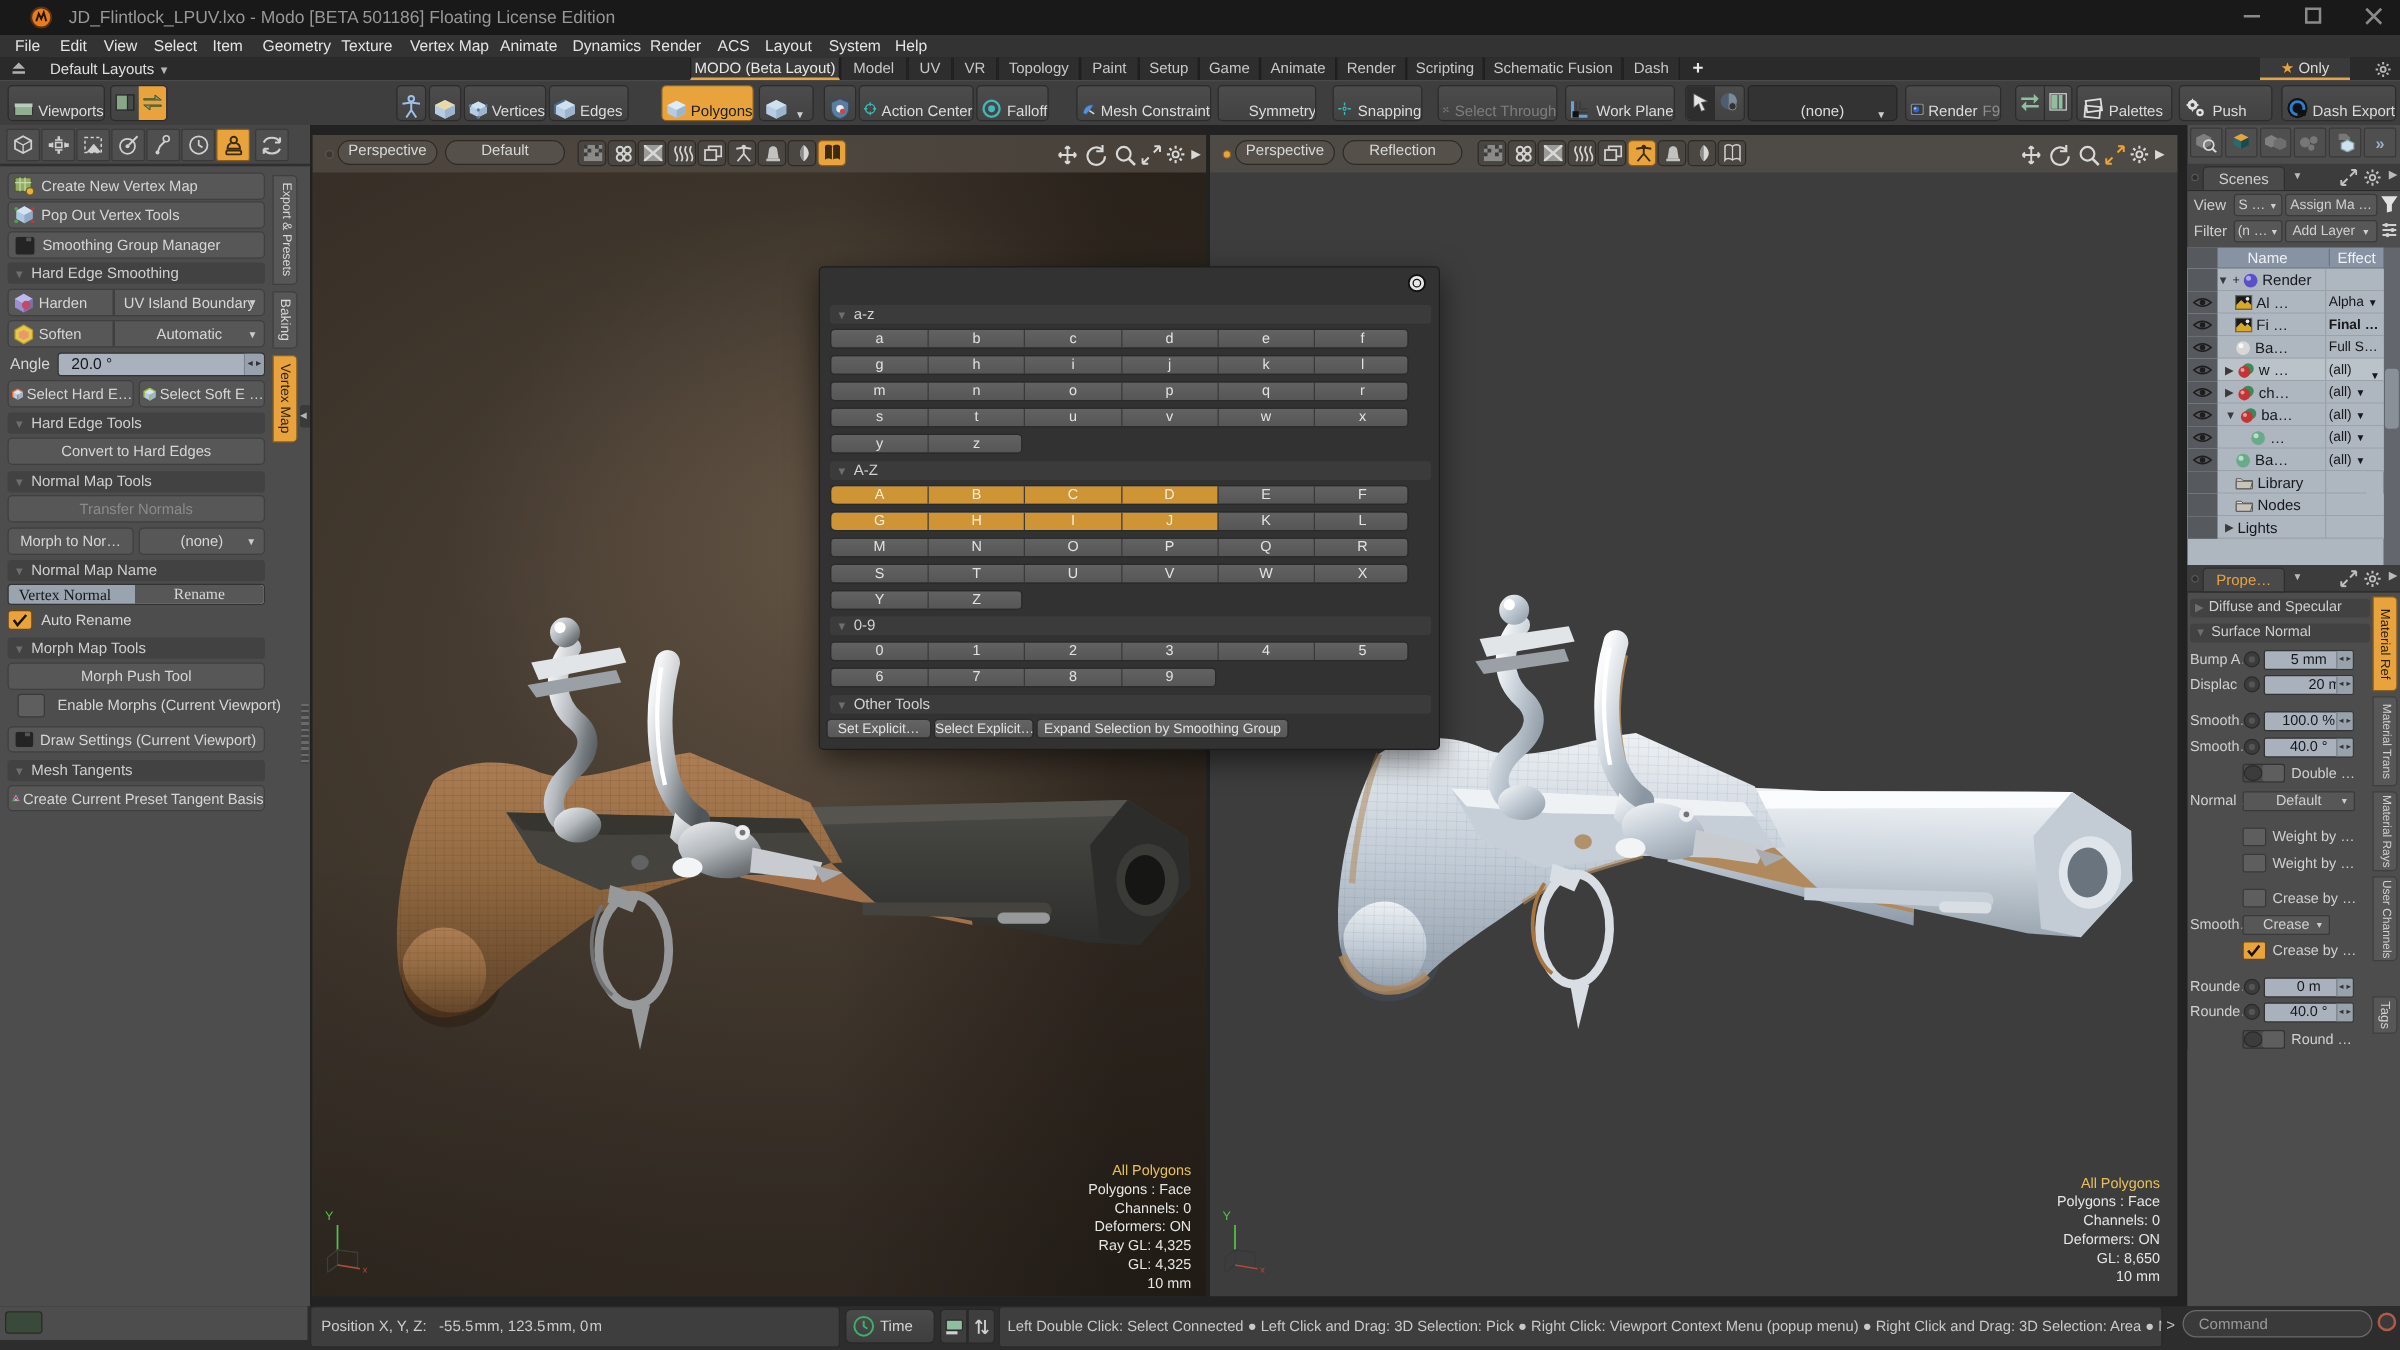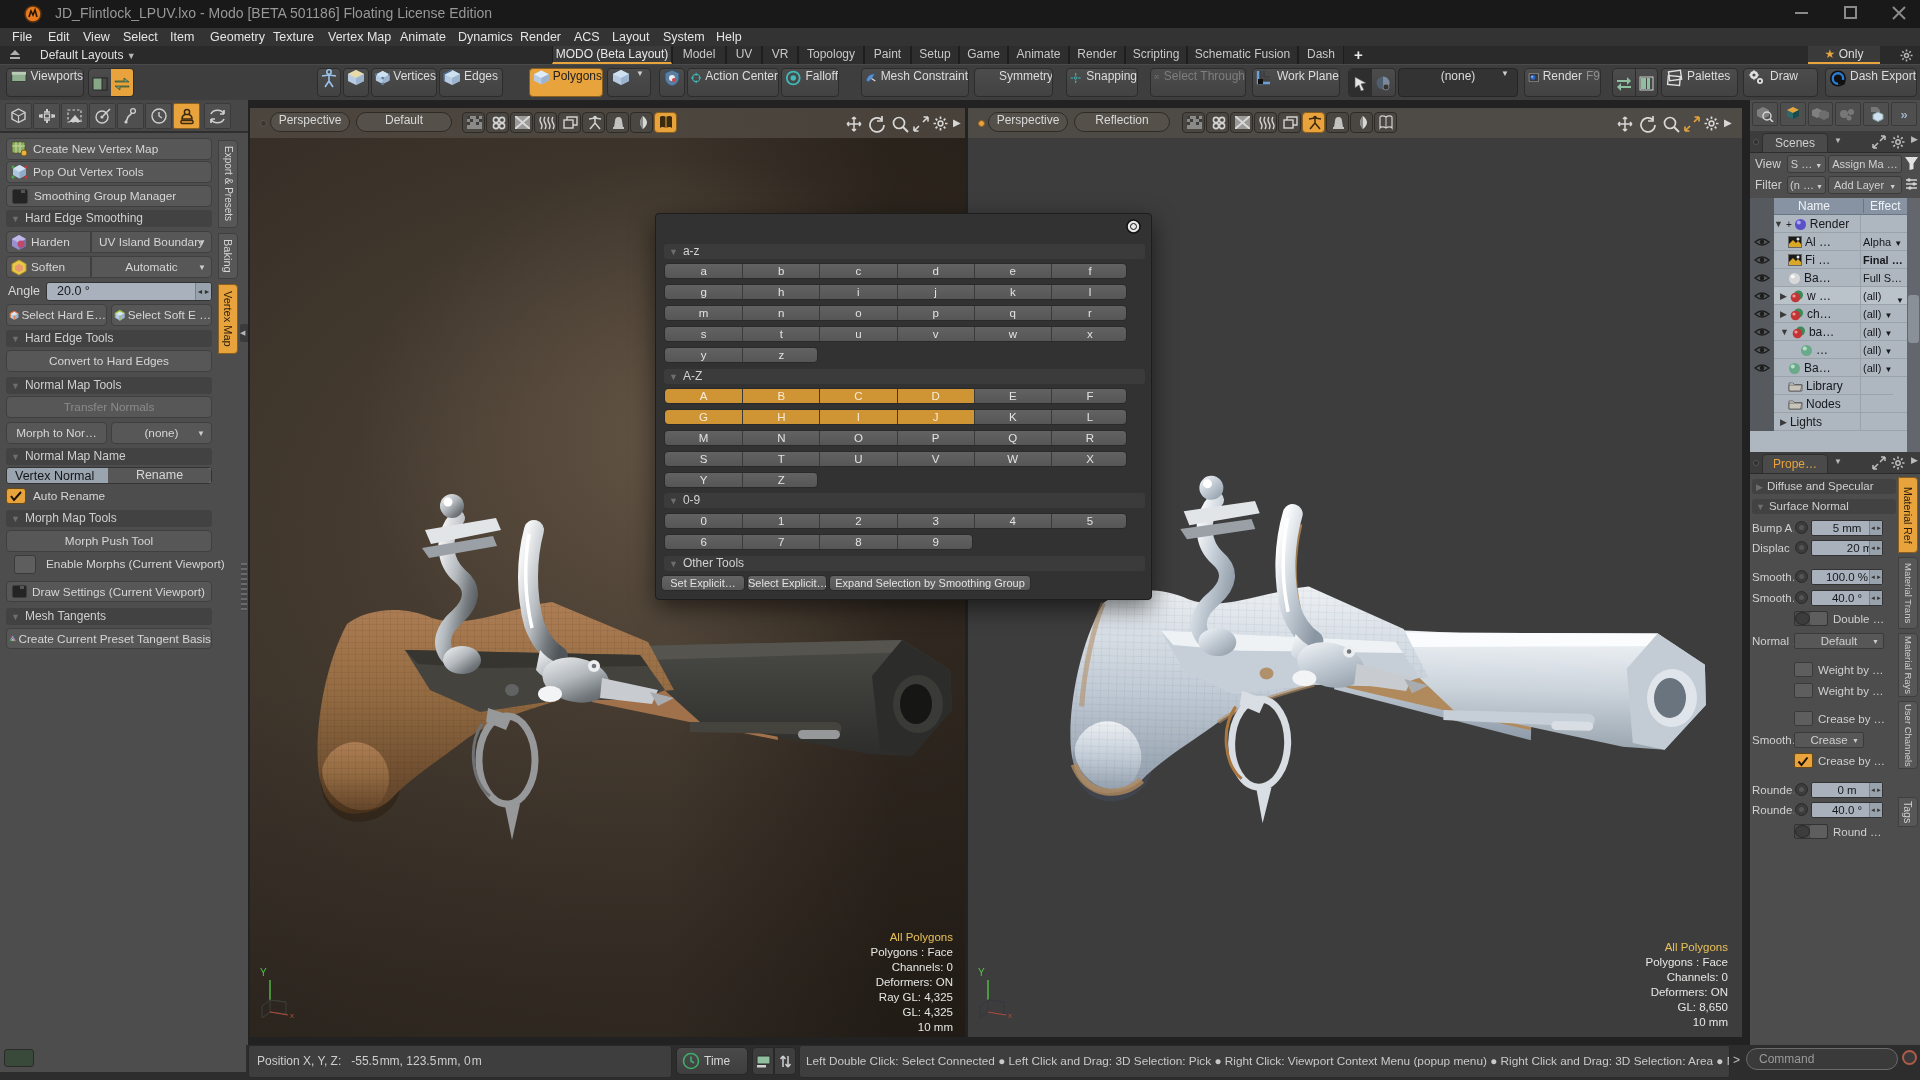--- a/index.html
+++ b/index.html
@@ -16,21 +16,21 @@
 #rightpanel { left:1750px; top:100px; width:170px; height:945px; background:#4d4d4d; }
 #bottombar { left:0; top:1045px; width:1920px; height:35px; background:#2d2d2d; }
 #dialog { left:655px; top:213px; width:497px; height:387px; background:#323232;
   border:1px solid #1d1d1d; border-radius:4px; box-shadow:0 8px 24px rgba(0,0,0,0.55); }
 .mi { position:absolute; top:2px; color:#e4e4e4; font-size:12.5px; white-space:nowrap; }
 .tab { color:#c8c8c8; font-size:12px; text-align:center; line-height:17px; height:18px;
   border-left:1px solid #1e1e1e; border-right:1px solid #1e1e1e; background:#2e2e2e; }
 .tabactive { background:#3a3a3a; border-bottom:2px solid #e8a33d !important; color:#e8e8e8; }
 .tbtn { position:absolute; top:3px; height:29px; background:linear-gradient(#4c4c4c,#424242);
   border:1px solid #2c2c2c; border-radius:4px; color:#dcdcdc; font-size:12px;
-  display:flex; align-items:flex-start; white-space:nowrap; overflow:hidden; }
+  display:flex; align-items:flex-end; white-space:nowrap; overflow:hidden; }
 .vpill { position:absolute; top:4px; height:20px; border-radius:10px; background:#55504a;
   border:1px solid #2e2a26; color:#d8d8d8; font-size:12px; text-align:center; }
 .vico { position:absolute; top:4px; width:23px; height:21px; border-radius:4px; background:#4a4642;
   border:1px solid #2e2a26; }
 .pico { width:27px; height:26px; background:#4f4f4f; border:1px solid #3a3a3a; margin-right:1px;
   display:flex; align-items:center; justify-content:center; border-radius:2px; }
 .vtxt { writing-mode:vertical-rl; font-size:11px; color:#d6d6d6; height:100%; width:100%;
   text-align:center; line-height:18px; white-space:nowrap; overflow:hidden; }
 .lbtn { position:absolute; left:6px; width:206px; height:22px; background:#575757;
   border:1px solid #3f3f3f; border-radius:4px; color:#d6d6d6; font-size:11.8px;
@@ -300,21 +300,21 @@
   <div class="tbtn" style="left:1743px;width:75px;">
       <svg width="20" height="18" viewBox="0 0 20 18" style="margin-left:3px">
         <g fill="#e0e0e0">
           <circle cx="7" cy="6" r="4"></circle>
           <circle cx="7" cy="6" r="1.6" fill="#474747"></circle>
           <path d="M7 0.5 l1 2 h-2 Z M7 11.5 l1 -2 h-2 Z M1.5 6 l2 1 v-2 Z M12.5 6 l-2 1 v-2 Z"></path>
           <circle cx="13" cy="12" r="3"></circle>
           <circle cx="13" cy="12" r="1.2" fill="#474747"></circle>
         </g>
       </svg>
-      <span style="margin-left:3px">Draw</span>
+      <span style="margin-left:3px">Push</span>
     </div>
   <div class="tbtn" style="left:1825px;width:92px;">
       <svg width="19" height="19" viewBox="0 0 19 19" style="margin-left:3px">
         <circle cx="9.5" cy="9.5" r="8.5" fill="#111"></circle>
         <circle cx="9.5" cy="9.5" r="5.5" fill="none" stroke="#2a7fd4" stroke-width="2.5"></circle>
         <rect x="9.5" y="11" width="7" height="5" fill="#111"></rect>
       </svg>
       <span style="margin-left:3px">Dash Export</span>
     </div>
 </div>
@@ -466,21 +466,21 @@
   <div class="lhdr" style="top:230px;"><span class="tri">▼</span>Hard Edge Tools</div>
   <div class="lbtn" style="top:250px;justify-content:center;">Convert to Hard Edges</div>
   <div class="lhdr" style="top:277px;"><span class="tri">▼</span>Normal Map Tools</div>
   <div class="lbtn" style="top:296px;justify-content:center;color:#8b8b8b;">Transfer Normals</div>
   <div class="lbtn" style="top:322px;width:101px;justify-content:center;">Morph to Nor…</div>
   <div class="lbtn" style="left:111px;top:322px;width:101px;justify-content:center;">
       <span>(none)</span>
       <span style="position:absolute;right:6px;font-size:8px;color:#ccc">▼</span>
     </div>
   <div class="lhdr" style="top:348px;"><span class="tri">▼</span>Normal Map Name</div>
-  <div class="abs" style="left:6px;top:367px;width:206px;height:17px;background:#9aa4ae;border-radius:3px;border:1px solid #333;">
+  <div class="abs" style="left:6px;top:367px;width:206px;height:17px;background:#9aa4ae;border-radius:3px;border:1px solid #333;font-family:Liberation Serif, serif;">
     <span style="position:absolute;left:8px;top:1px;font-size:12.5px;color:#14161a;">Vertex Normal</span>
     <div style="position:absolute;right:0;top:0;width:103px;height:15px;background:#575757;border-radius:0 3px 3px 0;text-align:center;color:#d6d6d6;font-size:12.5px;line-height:15px;">Rename</div>
   </div>
   <div class="abs" style="left:6px;top:388px;width:206px;height:17px;">
     <div style="position:absolute;left:0;top:0;width:20px;height:16px;background:#e8a33d;border:1px solid #6a4a14;border-radius:3px;"><svg width="16" height="13" viewBox="0 0 16 13" style="margin:1px 0 0 1px">
           <path d="M3 6 L6 10 L13 2" fill="none" stroke="#1a1205" stroke-width="2"></path>
         </svg></div>
     <span style="position:absolute;left:27px;top:1px;font-size:11.8px;color:#d6d6d6;white-space:nowrap;">Auto Rename</span>
   </div>
   <div class="lhdr" style="top:410px;"><span class="tri">▼</span>Morph Map Tools</div>

